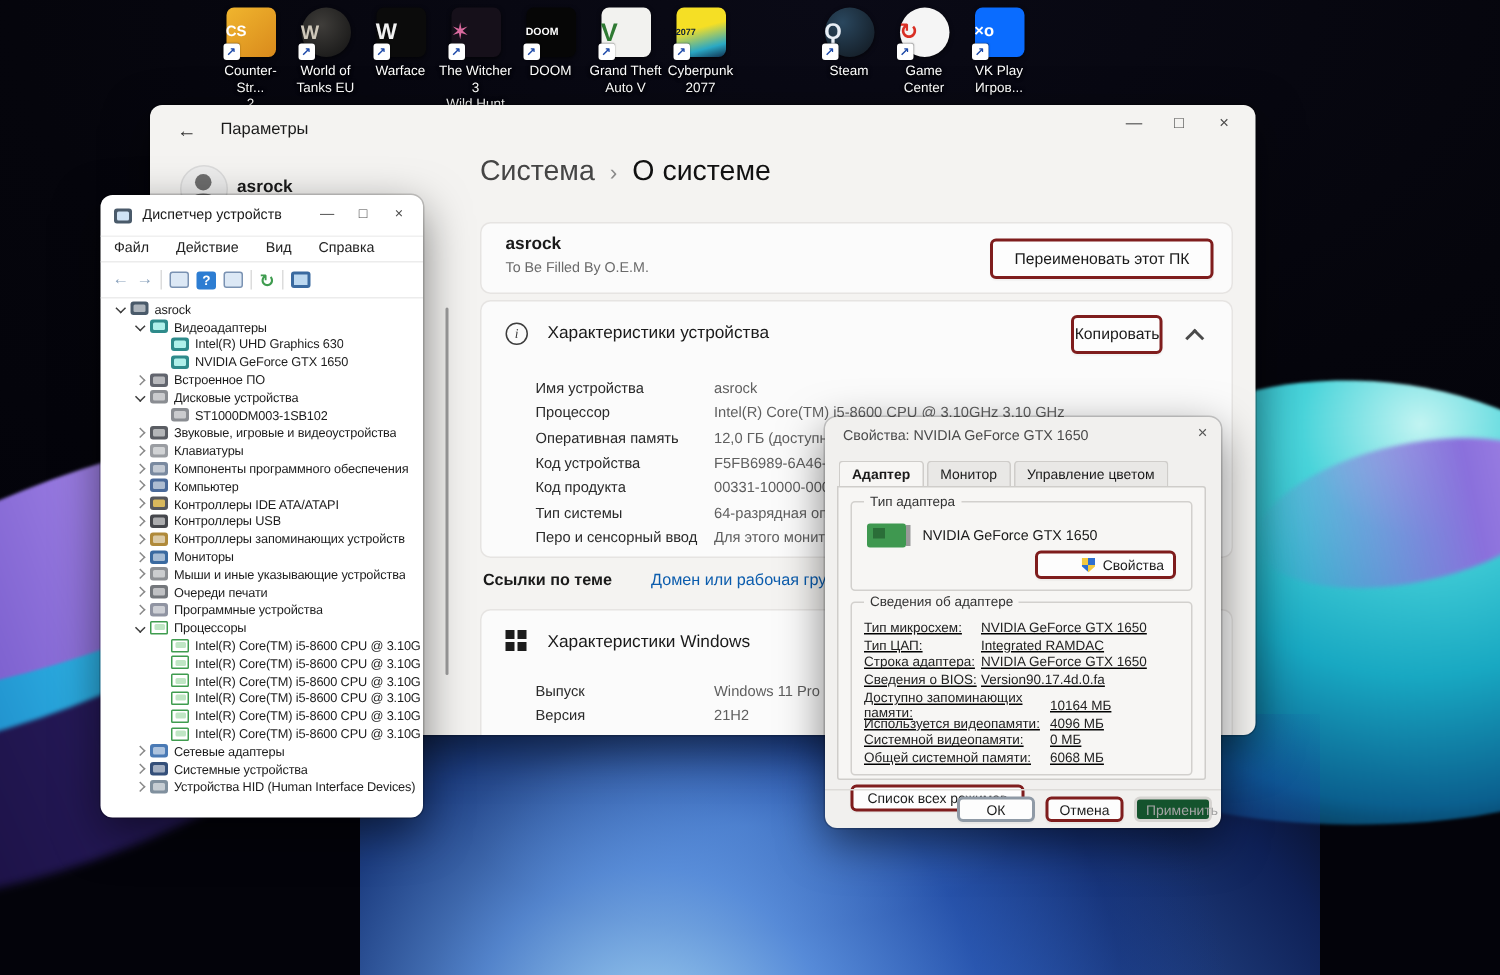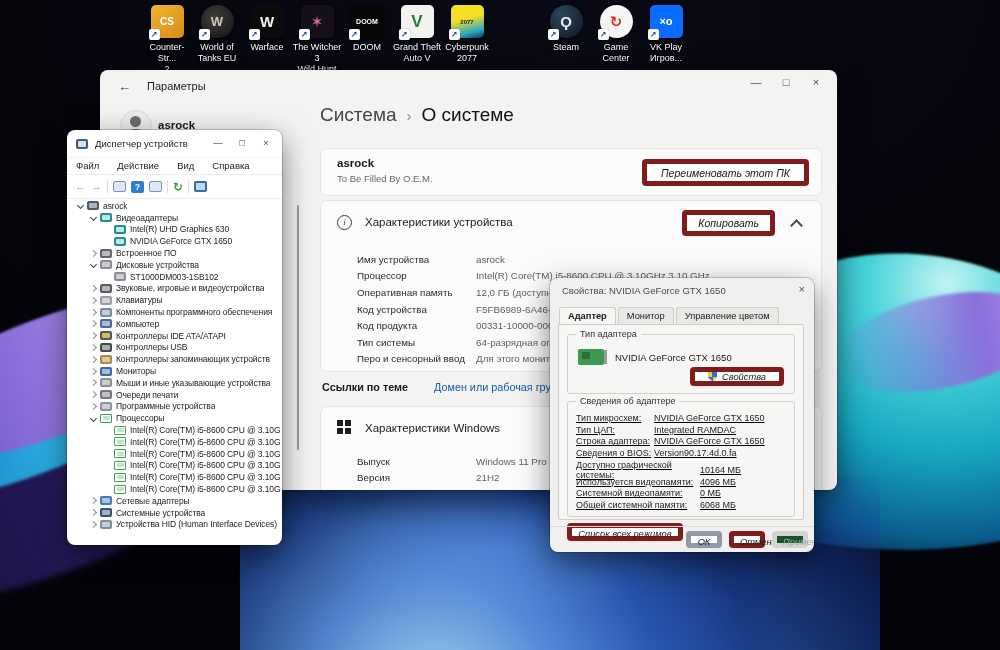--- a/index.html
+++ b/index.html
@@ -28,21 +28,21 @@
     background:linear-gradient(90deg,rgba(120,90,210,0),#8a70dc 70%,#a98ae8);}
   .wp-bloom{left:240px;top:476px;width:640px;height:178px;background:
     radial-gradient(circle at 30% 125%, rgba(170,220,248,.95) 0%, rgba(96,152,232,.85) 24%, rgba(42,92,192,.65) 45%, rgba(16,48,132,.4) 64%, rgba(0,0,0,0) 78%),
     radial-gradient(ellipse 260px 100px at 40% 42%, rgba(130,195,242,.5), rgba(0,0,0,0) 70%),
     radial-gradient(circle at 64% 165%, rgba(72,132,226,.85) 0%, rgba(26,62,162,.5) 55%, rgba(0,0,0,0) 76%);}
   
   .icon-group{position:absolute;top:5px;display:flex;z-index:1;}
   #icon-group-1{left:142px;} #icon-group-2{left:541px;}
   .dicon{width:50px;display:flex;flex-direction:column;align-items:center;cursor:default;}
   .dicon-img{width:33px;height:33px;border-radius:5px;position:relative;display:flex;
-    align-items:center;justify-content:center;box-shadow:0 1px 3px rgba(0,0,0,.6);}
+    align-items:center;box-shadow:0 1px 3px rgba(0,0,0,.6);}
   .dicon-img.circle{border-radius:50%;}
   .dicon-img>span{font-weight:bold;line-height:1;}
   .sc-arrow{position:absolute;left:-2px;bottom:-2px;width:11px;height:11px;background:#fff;
     border-radius:2px;color:#1b48a8;font-size:8px;line-height:11px;text-align:center;
     font-weight:bold;box-shadow:0 0 1px rgba(0,0,0,.5);}
   .dicon-label{margin-top:4px;font-size:9px;line-height:1.2;color:#fff;text-align:center;
     white-space:pre-line;text-shadow:0 1px 2px rgba(0,0,0,.95),0 0 3px rgba(0,0,0,.8);}
   
   .window{position:absolute;border-radius:8px;box-shadow:0 10px 30px rgba(0,0,0,.5),0 0 0 1px rgba(0,0,0,.18);overflow:hidden;}
   .wctl{display:flex;align-items:center;}
@@ -61,29 +61,29 @@
   .st-scroll{position:absolute;left:197px;top:135px;width:2px;height:245px;border-radius:2px;background:#9d9d9d;cursor:pointer;}
   .st-content{position:absolute;left:220px;top:0;right:14px;bottom:0;}
   .st-h1{position:absolute;left:0;top:34px;font-size:19px;color:#1a1a1a;display:flex;align-items:center;gap:10px;}
   .st-h1 .crumb-parent{color:#454545;cursor:pointer;}
   .st-h1 .crumb-sep{color:#8a8a8a;font-size:15px;}
   .st-h1 .crumb-current{font-weight:normal;color:#111;}
   .card{position:absolute;left:0;width:502px;background:#fbfbfb;border:1px solid #e6e4e2;border-radius:7px;box-sizing:border-box;}
   #card-pc{top:78px;height:48px;}
   .pc-name{position:absolute;left:16px;top:8px;font-size:11.5px;font-weight:bold;color:#1a1a1a;}
   .pc-oem{position:absolute;left:16px;top:24px;font-size:9.5px;color:#6a6a6a;}
-  .btn{background:#fdfdfd;border:5px solid #7f1d1d;border-radius:4px;color:#1a1a1a;
-    font-size:10.5px;font-family:inherit;cursor:pointer;box-shadow:0 1px 1px rgba(0,0,0,.04);font-style:italic;}
+  .btn{background:#fdfdfd;border:2px solid #7f1d1d;border-radius:4px;color:#1a1a1a;
+    font-size:10.5px;font-family:inherit;cursor:pointer;box-shadow:0 1px 1px rgba(0,0,0,.04);}
   .pc-rename{position:absolute;right:12px;top:10px;height:27px;padding:0 14px;}
   #card-specs{top:130px;height:172px;}
   .card-head{position:absolute;left:0;top:0;right:0;height:44px;}
   .info-ic{position:absolute;left:16px;top:14px;width:15px;height:15px;border:1.3px solid #3c3c3c;
     border-radius:50%;box-sizing:border-box;color:#3c3c3c;font-size:9px;text-align:center;line-height:12px;font-style:italic;font-family:"Liberation Serif",serif;}
   .card-title{position:absolute;left:44px;top:15px;font-size:11.5px;color:#1a1a1a;}
-  .copy-btn{position:absolute;right:46px;top:9px;height:26px;padding:0 11px;}
+  .copy-btn{position:absolute;right:46px;top:9px;height:26px;padding:0 0;}
   .chev-up{position:absolute;right:20px;top:20px;width:7px;height:7px;border:solid #4a4a4a;
     border-width:2px 2px 0 0;transform:rotate(-45deg);cursor:pointer;}
   .spec-rows{position:absolute;left:36px;top:50px;right:8px;}
   .spec-row{display:flex;height:16.6px;align-items:center;}
   .spec-label{width:119px;flex:none;font-size:9.8px;color:#2a2a2a;}
   .spec-value{font-size:9.8px;color:#5f5f5f;white-space:nowrap;overflow:hidden;}
   #related{position:absolute;left:2px;top:306px;width:500px;height:22px;display:flex;align-items:center;gap:26px;}
   .rel-label{font-size:10.8px;font-weight:bold;color:#1a1a1a;}
   .rel-link{font-size:10.8px;color:#0b5cad;cursor:pointer;white-space:nowrap;}
   #card-win{top:336px;height:90px;}
@@ -140,33 +140,33 @@
   .nv-tab.active{background:#f7f6f4;position:relative;top:2px;padding-bottom:6px;font-weight:bold;}
   .nv-page{position:absolute;left:8px;top:46px;width:246px;height:196px;background:#f7f6f4;
     border:1px solid #cfcdca;border-radius:0 2px 2px 2px;box-sizing:border-box;}
   .grp{position:absolute;left:8px;right:8px;border:1px solid #d2d0cd;border-radius:3px;}
   .grp-legend{position:absolute;left:8px;top:-6px;background:#f7f6f4;padding:0 4px;font-size:9px;color:#333;}
   #grp-adapter{top:9px;height:58px;}
   .gpu-card{position:absolute;left:10px;top:14px;width:26px;height:16px;background:#3f9850;border-radius:2px;}
   .gpu-card::before{content:"";position:absolute;left:4px;top:3px;width:8px;height:7px;background:#2a6e38;}
   .gpu-card::after{content:"";position:absolute;right:-3px;top:1px;width:3px;height:14px;background:#9a9a9a;}
   .gpu-name{position:absolute;left:47px;top:17px;font-size:9.5px;color:#1a1a1a;}
-  .nv-props-btn{position:absolute;right:10px;bottom:7px;height:19px;width:94px;display:flex;align-items:center;justify-content:center;gap:5px;font-size:9.3px;}
+  .nv-props-btn{position:absolute;right:10px;bottom:7px;height:19px;width:94px;display:flex;align-items:center;justify-content:flex-end;gap:5px;font-size:9.3px;}
   .shield{width:9px;height:10px;flex:none;clip-path:polygon(0 0,100% 0,100% 60%,50% 100%,0 60%);
     background:conic-gradient(#2f6fd0 0 25%,#f3c940 0 50%,#2f6fd0 0 75%,#f3c940 0 100%);}
   #grp-info{top:76px;height:114px;}
   .nv-rows{position:absolute;left:8px;right:6px;top:10px;}
   .nv-row{display:flex;height:11.8px;align-items:center;text-decoration:underline;}
   .nv-row .l{flex:none;font-size:9px;color:#222;}
   .nv-rows.chipset .l{width:78px;} .nv-rows.mem{top:62px;} .nv-rows.mem .l{width:124px;}
   .nv-row .v{font-size:9px;color:#222;white-space:nowrap;}
   .nv-modes-btn{position:absolute;left:8px;top:198px;width:116px;height:18px;font-size:9.3px;}
   .nv-sep{position:absolute;left:0;right:0;top:248px;border-top:1px solid #dddbd8;}
   .nv-bottom{position:absolute;left:0;right:6px;top:253px;display:flex;justify-content:flex-end;gap:7px;}
-  .nv-bbtn{width:36px;height:17px;font-size:9.3px;}
+  .nv-bbtn{width:52px;height:17px;font-size:9.3px;}
   .nv-bbtn.ok{border-color:#8f9aa6;}
   .nv-bbtn.disabled{color:#a4a4a4;background:#14532d;border-color:#d6d4d1;cursor:default;box-shadow:none;text-align:right;}
 </style>
 </head>
 <body>
 
 <div class="desktop">
   <div class="wp wp-rl3"></div>
   <div class="wp wp-rl2"></div>
   <div class="wp wp-rl1"></div>
@@ -559,21 +559,21 @@
             <span class="l">Строка адаптера:</span>
             <span class="v">NVIDIA GeForce GTX 1650</span>
           </div>
           <div class="nv-row">
             <span class="l">Сведения о BIOS:</span>
             <span class="v">Version90.17.4d.0.fa</span>
           </div>
         </div>
       <div class="nv-rows mem">
           <div class="nv-row">
-            <span class="l">Доступно графической системы:</span>
+            <span class="l">Доступно запоминающих памяти:</span>
             <span class="v">10164 МБ</span>
           </div>
           <div class="nv-row">
             <span class="l">Используется видеопамяти:</span>
             <span class="v">4096 МБ</span>
           </div>
           <div class="nv-row">
             <span class="l">Системной видеопамяти:</span>
             <span class="v">0 МБ</span>
           </div>

